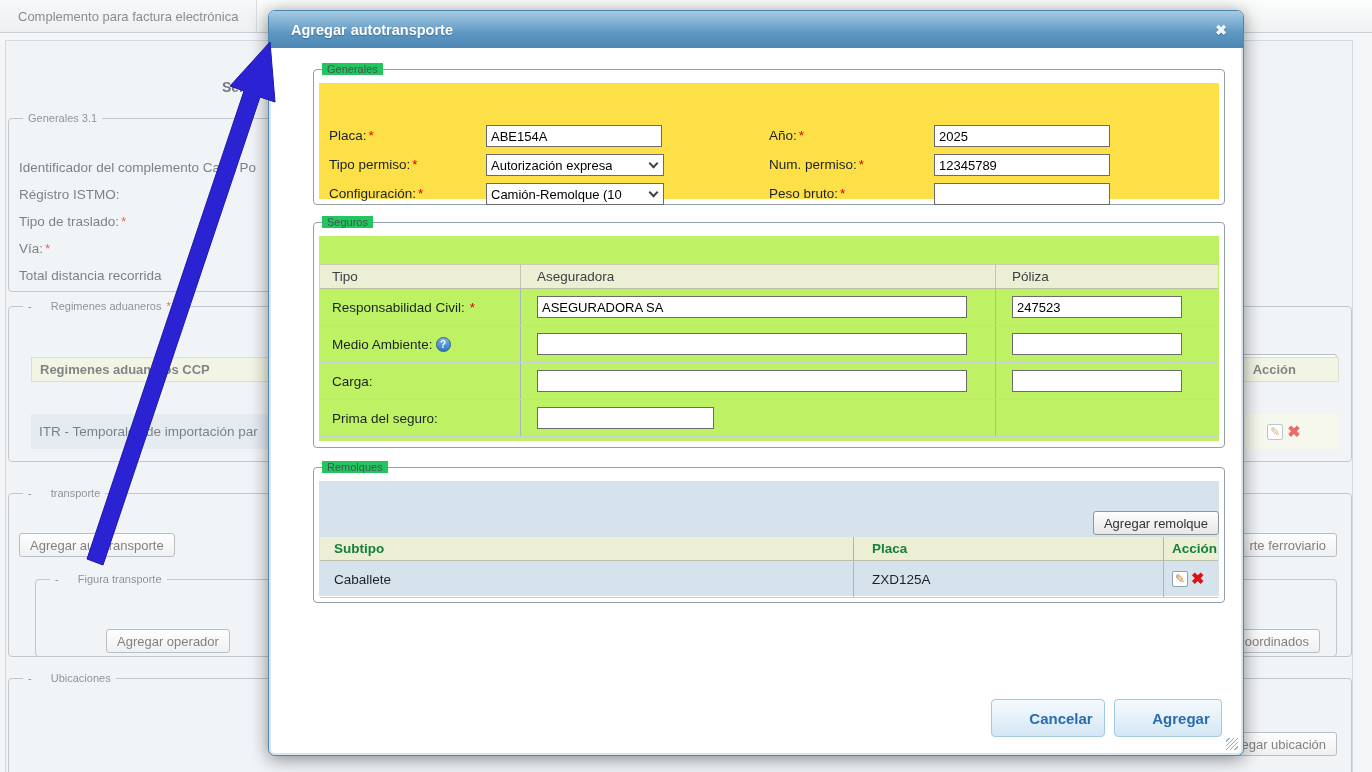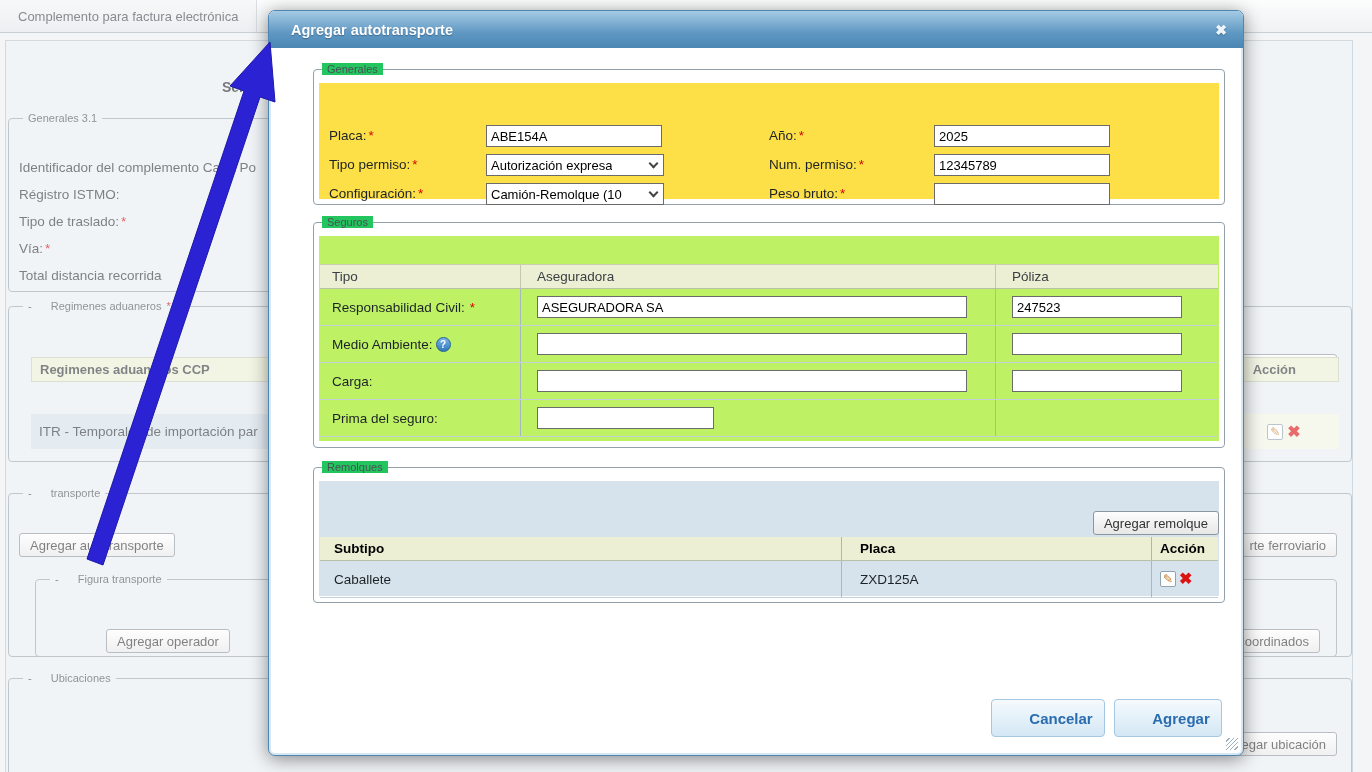--- a/index.html
+++ b/index.html
@@ -97,26 +97,26 @@
   .c2 { width:475px; padding-left:16px; border-left:1px solid #a9b7c1; height:100%;
         display:flex; align-items:center; }
   .c3 { flex:1; padding-left:16px; border-left:1px solid #a9b7c1; height:100%;
         display:flex; align-items:center; }
   .seg-head .c2, .seg-head .c3 { border-left:1px solid #c2c8ae; }
   .inp-aseg { width:430px; } .inp-pol { width:170px; } .inp-prima { width:177px; }
 
   .rem-panel { position:absolute; left:5px; right:5px; top:8px; bottom:6px; background:#d6e3ec; }
   .rem-table { position:absolute; left:1px; right:1px; top:56px; }
   .rem-head { display:flex; height:24px; background:#ecefd3; align-items:center;
-              border-bottom:1px solid #b9c0a6; font-weight:bold; font-size:13.5px; color:#000000; }
+              border-bottom:1px solid #b9c0a6; font-weight:bold; font-size:13.5px; color:#15803d; }
   .rem-row { display:flex; height:37px; align-items:center; border-bottom:1px solid #c3cfd9;
              font-size:13.5px; color:#1c2226; }
   .rc1 { width:521px; padding-left:14px; height:100%; display:flex; align-items:center; }
   .rc2 { width:310px; padding-left:18px; border-left:1px solid #a9b7c1; height:100%;
-         display:flex; align-items:center; }
+         display:flex; align-items:center;margin-left:12px; }
   .rc3 { flex:1; padding-left:8px; border-left:1px solid #a9b7c1; height:100%;
          display:flex; align-items:center; gap:3px; }
 
   .btn-modal { position:absolute; top:688px; height:38px; border-radius:4px;
                border:1px solid #a5c8e2; background:linear-gradient(#f5fafd,#d4e7f5);
                color:#2a6cb0; font-weight:bold; font-size:15px; font-family:inherit; cursor:pointer;padding-left:26px; }
   #btn-cancel { left:722px; width:114px; }
   #btn-agregar { left:845px; width:108px; }
   .resize { position:absolute; right:5px; bottom:5px; width:12px; height:12px;
             background:repeating-linear-gradient(-45deg, transparent 0 2px, #9ab0c0 2px 3px); }

